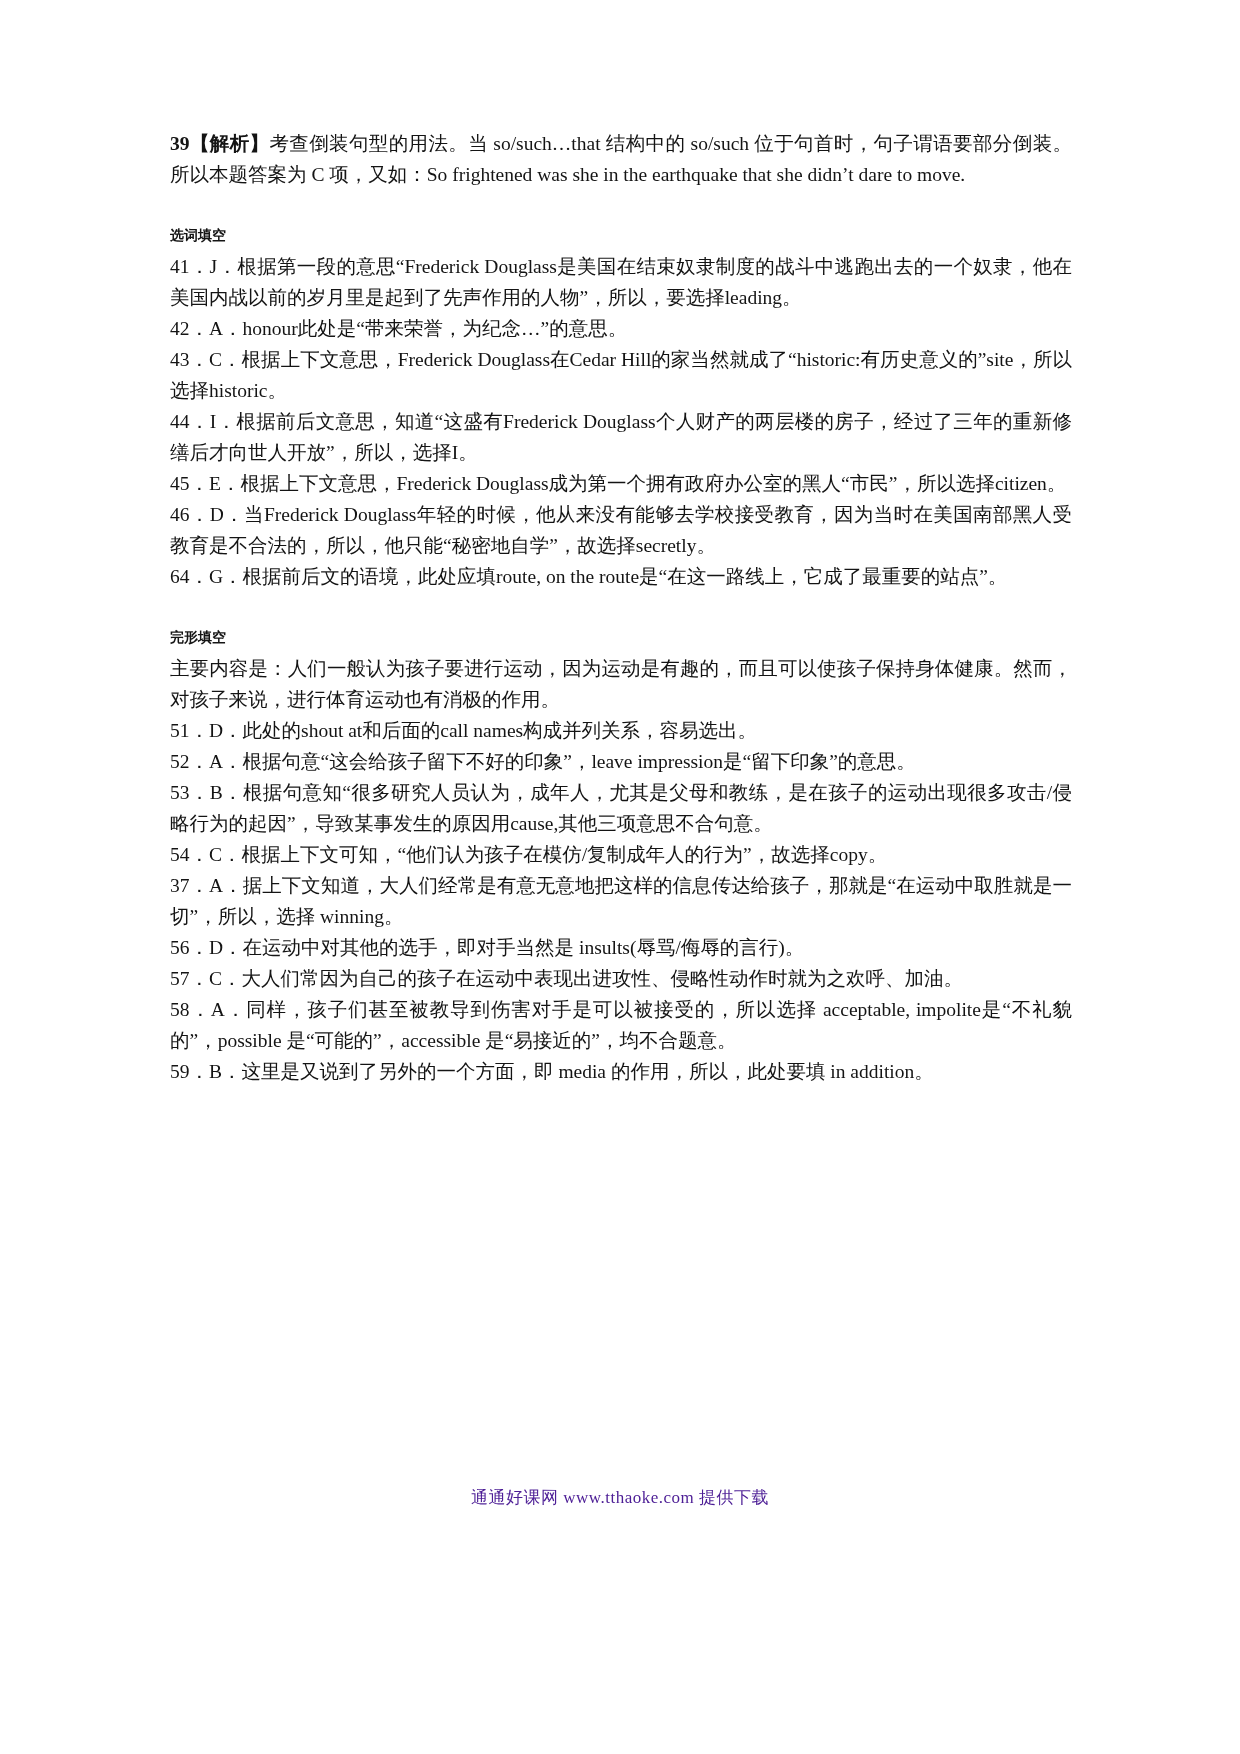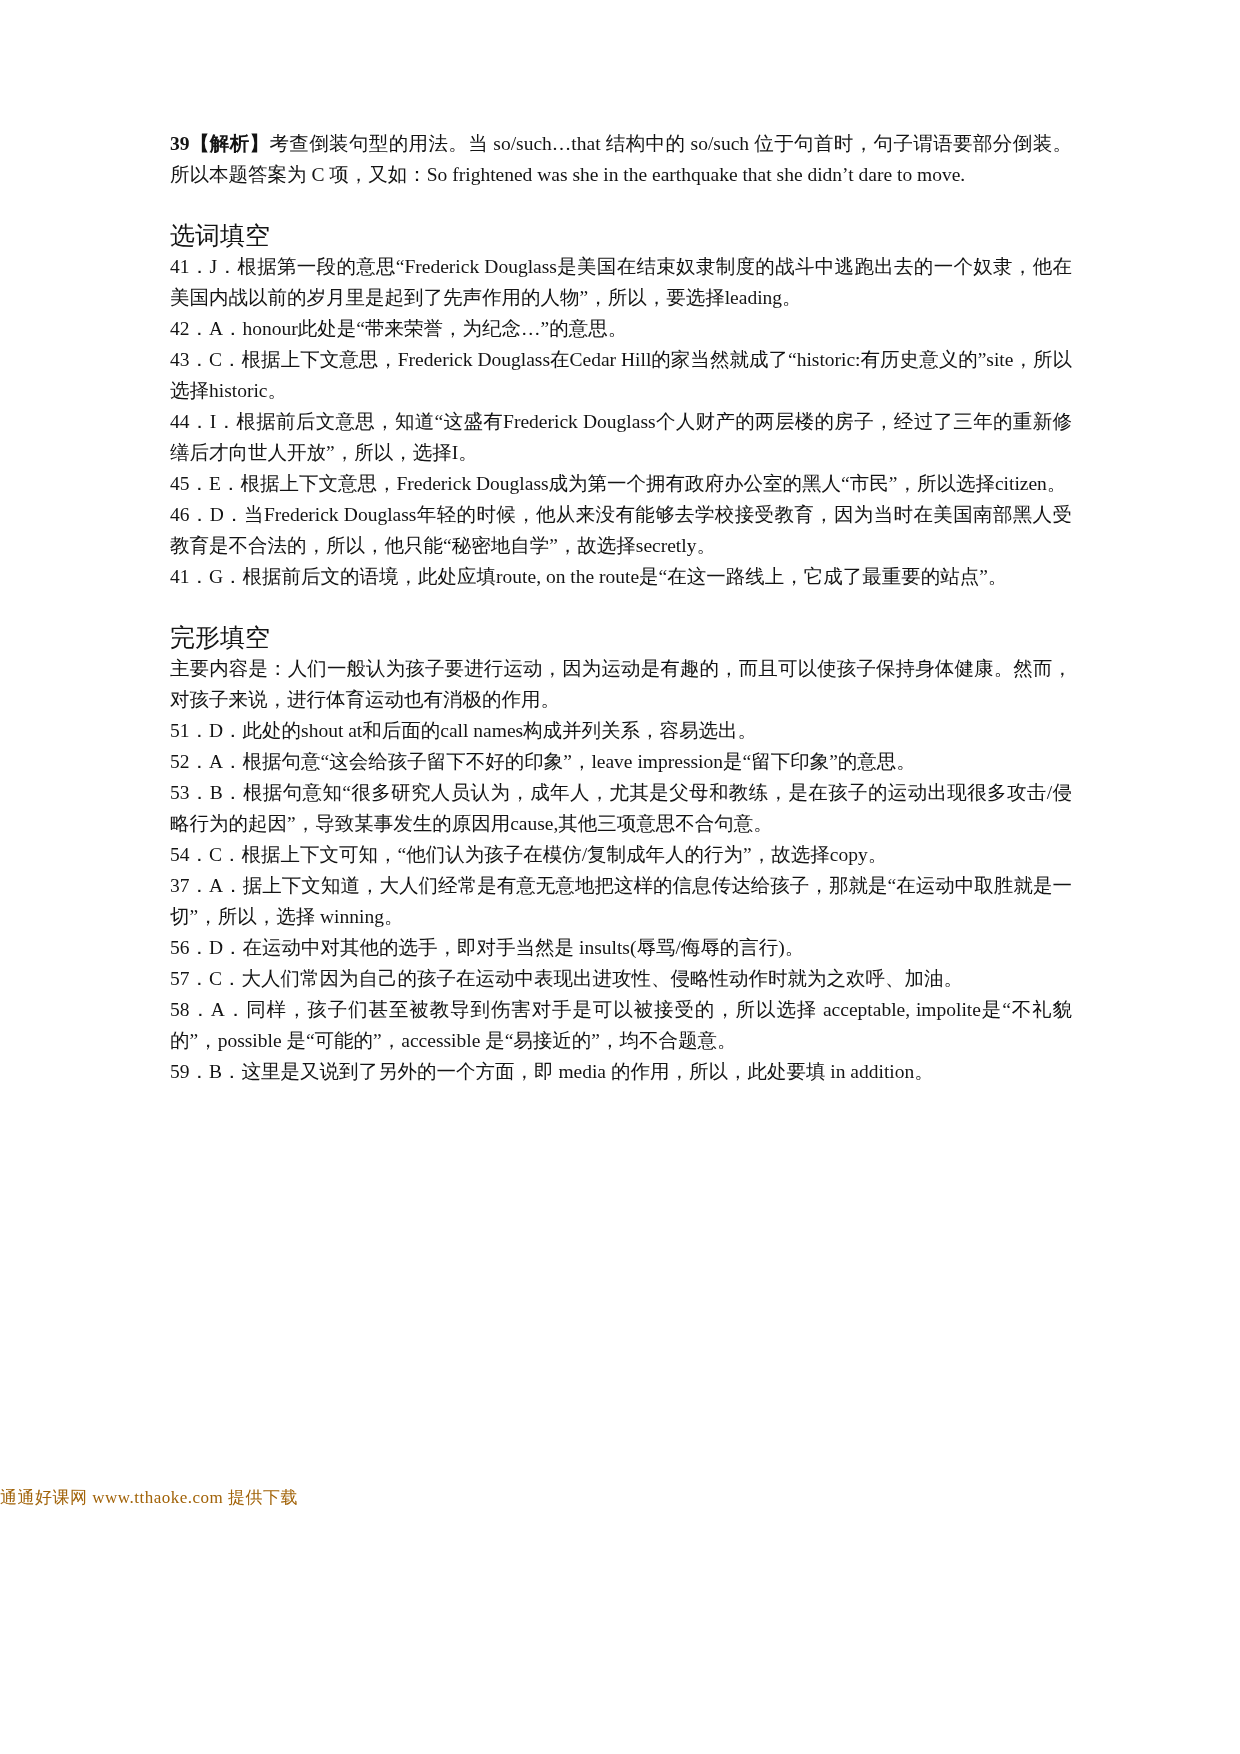--- a/index.html
+++ b/index.html
@@ -21,51 +21,52 @@
     color: #141414;
     overflow: hidden;
   }
   .doc-body p.paragraph {
     margin: 0;
     text-align: justify;
     word-break: break-word;
   }
   .doc-body h2.heading {
     margin: 30px 0 0 0;
-    font-size: 25px;
+    font-size: 14px;
     line-height: 31px;
-    font-weight: normal;
+    font-weight: bold;
   }
   .doc-body p.paragraph b {
     font-weight: bold;
   }
   .footer {
     position: absolute;
     left: 0;
     top: 1482px;
     width: 100%;
+    text-align: center;
     font-size: 17px;
-    color: #a16207;
+    color: #4c1d95;
     letter-spacing: 0.5px;
   }
 </style>
 </head>
 <body>
 
 <div class="page">
   <div class="doc-body">
       <p class="paragraph"><b>39【解析】</b>考查倒装句型的用法。当 so/such…that 结构中的 so/such 位于句首时，句子谓语要部分倒装。所以本题答案为 C 项，又如：So frightened was she in the earthquake that she didn’t dare to move.</p>
       <h2 class="heading">选词填空</h2>
       <p class="paragraph">41．J．根据第一段的意思“Frederick  Douglass是美国在结束奴隶制度的战斗中逃跑出去的一个奴隶，他在美国内战以前的岁月里是起到了先声作用的人物”，所以，要选择leading。</p>
       <p class="paragraph">42．A．honour此处是“带来荣誉，为纪念…”的意思。</p>
       <p class="paragraph">43．C．根据上下文意思，Frederick Douglass在Cedar Hill的家当然就成了“historic:有历史意义的”site，所以选择historic。</p>
       <p class="paragraph">44．I．根据前后文意思，知道“这盛有Frederick  Douglass个人财产的两层楼的房子，经过了三年的重新修缮后才向世人开放”，所以，选择I。</p>
       <p class="paragraph">45．E．根据上下文意思，Frederick Douglass成为第一个拥有政府办公室的黑人“市民”，所以选择citizen。</p>
       <p class="paragraph">46．D．当Frederick Douglass年轻的时候，他从来没有能够去学校接受教育，因为当时在美国南部黑人受教育是不合法的，所以，他只能“秘密地自学”，故选择secretly。</p>
-      <p class="paragraph">41．G．根据前后文的语境，此处应填route, on the route是“在这一路线上，它成了最重要的站点”。</p>
+      <p class="paragraph">64．G．根据前后文的语境，此处应填route, on the route是“在这一路线上，它成了最重要的站点”。</p>
       <h2 class="heading">完形填空</h2>
       <p class="paragraph">主要内容是：人们一般认为孩子要进行运动，因为运动是有趣的，而且可以使孩子保持身体健康。然而，对孩子来说，进行体育运动也有消极的作用。</p>
       <p class="paragraph">51．D．此处的shout at和后面的call names构成并列关系，容易选出。</p>
       <p class="paragraph">52．A．根据句意“这会给孩子留下不好的印象”，leave impression是“留下印象”的意思。</p>
       <p class="paragraph">53．B．根据句意知“很多研究人员认为，成年人，尤其是父母和教练，是在孩子的运动出现很多攻击/侵略行为的起因”，导致某事发生的原因用cause,其他三项意思不合句意。</p>
       <p class="paragraph">54．C．根据上下文可知，“他们认为孩子在模仿/复制成年人的行为”，故选择copy。</p>
       <p class="paragraph">37．A．据上下文知道，大人们经常是有意无意地把这样的信息传达给孩子，那就是“在运动中取胜就是一切”，所以，选择 winning。</p>
       <p class="paragraph">56．D．在运动中对其他的选手，即对手当然是 insults(辱骂/侮辱的言行)。</p>
       <p class="paragraph">57．C．大人们常因为自己的孩子在运动中表现出进攻性、侵略性动作时就为之欢呼、加油。</p>
       <p class="paragraph">58．A．同样，孩子们甚至被教导到伤害对手是可以被接受的，所以选择 acceptable, impolite是“不礼貌的”，possible 是“可能的”，accessible 是“易接近的”，均不合题意。</p>

